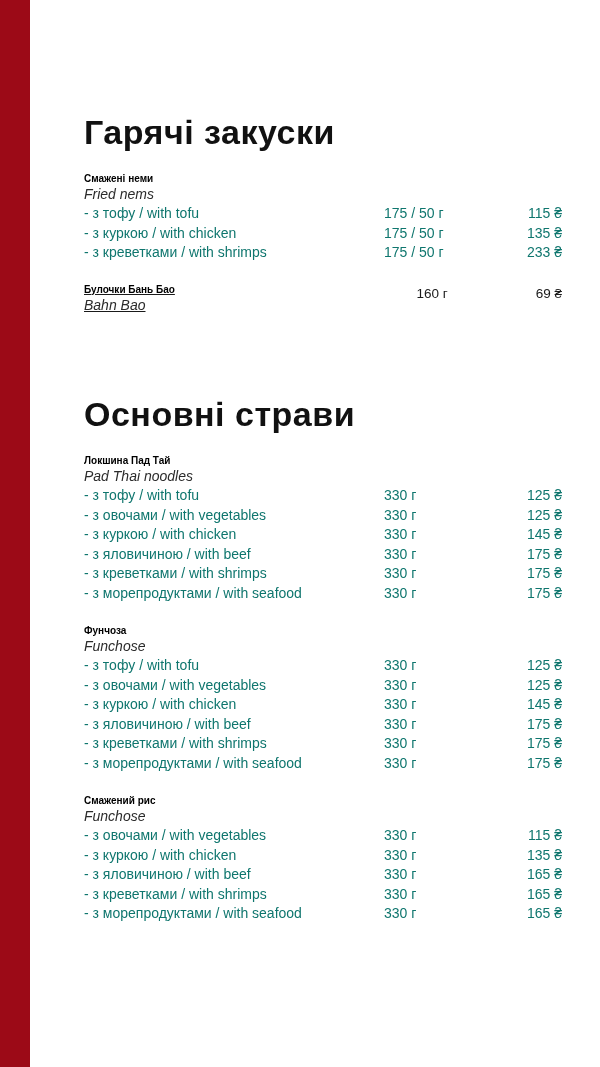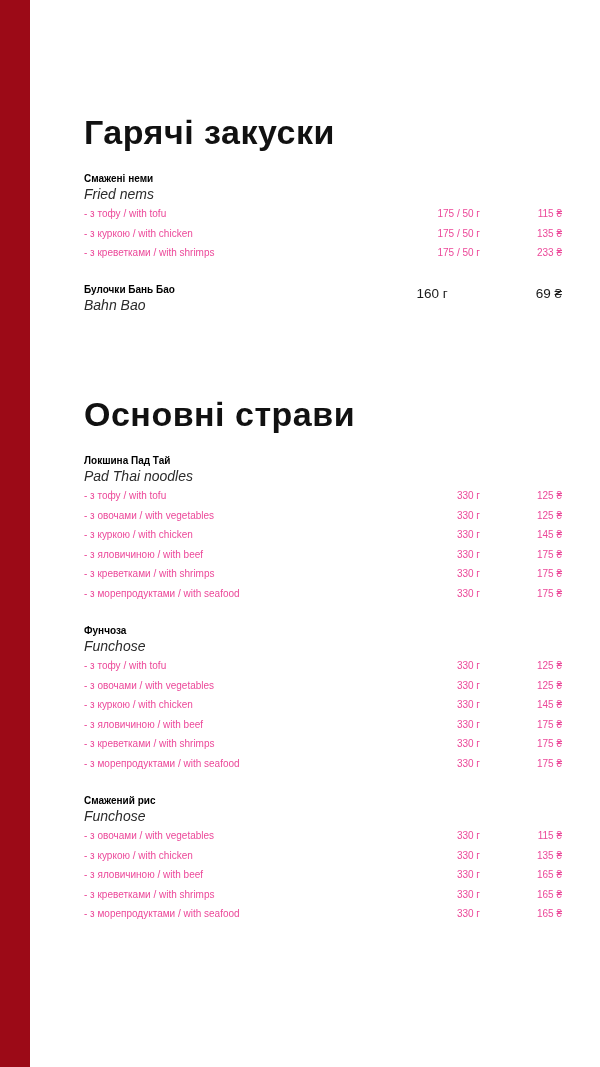--- a/index.html
+++ b/index.html
@@ -63,47 +63,47 @@
     font-style: italic;
     color: #2b2b2b;
     display: block;
   }
   .rows {
     margin-top: 1px;
   }
   .row {
     display: flex;
     align-items: baseline;
-    font-size: 10px;
+    font-size: 14px;
     line-height: 19.5px;
-    color: #ec4899;
+    color: #0f766e;
   }
   .row .name {
     flex: 0 0 300px;
     white-space: nowrap;
   }
   .row .weight {
     flex: 0 0 96px;
-    text-align: right;
     white-space: nowrap;
   }
   .row .price {
     flex: 1 1 auto;
     text-align: right;
     white-space: nowrap;
   }
   
   .group-inline {
     display: flex;
     align-items: flex-start;
     margin-top: 20px;
   }
   .group-inline .gi-head {
     flex: 0 0 300px;
     line-height: 1.3;
+    text-decoration: underline;
   }
   .group-inline .weight {
     flex: 0 0 96px;
     text-align: center;
     font-size: 13.5px;
     padding-top: 3px;
   }
   .group-inline .price {
     flex: 1 1 auto;
     text-align: right;

